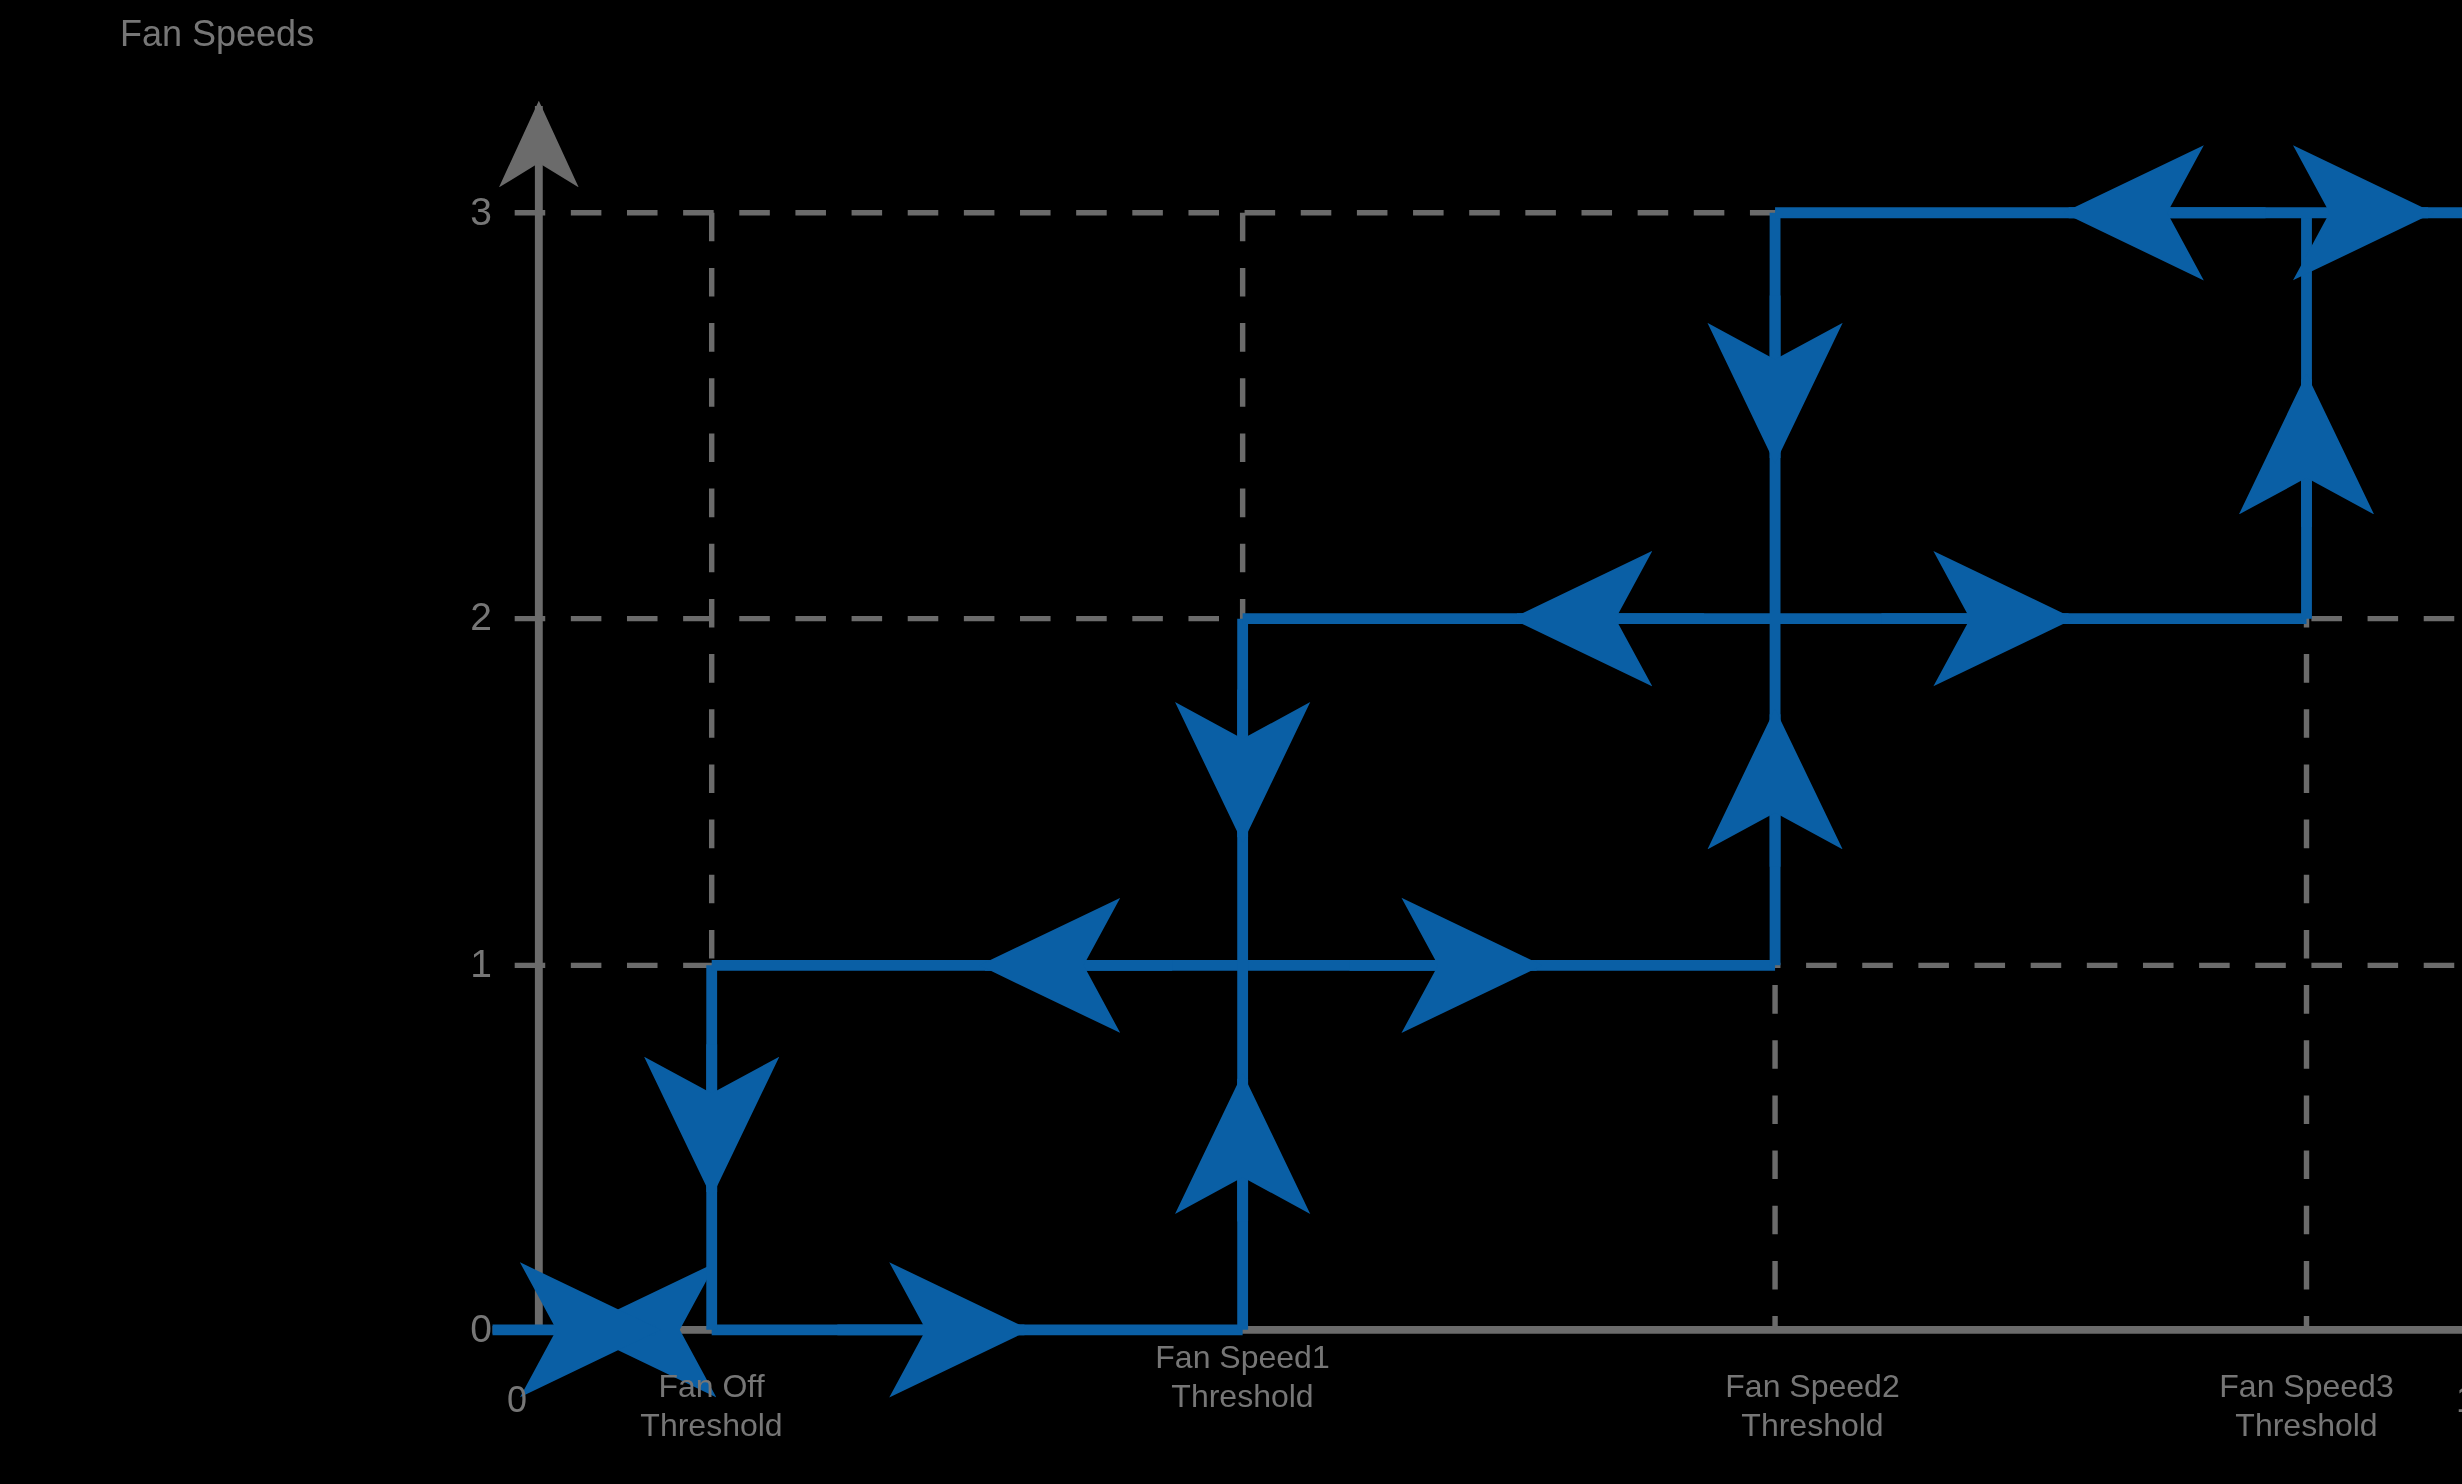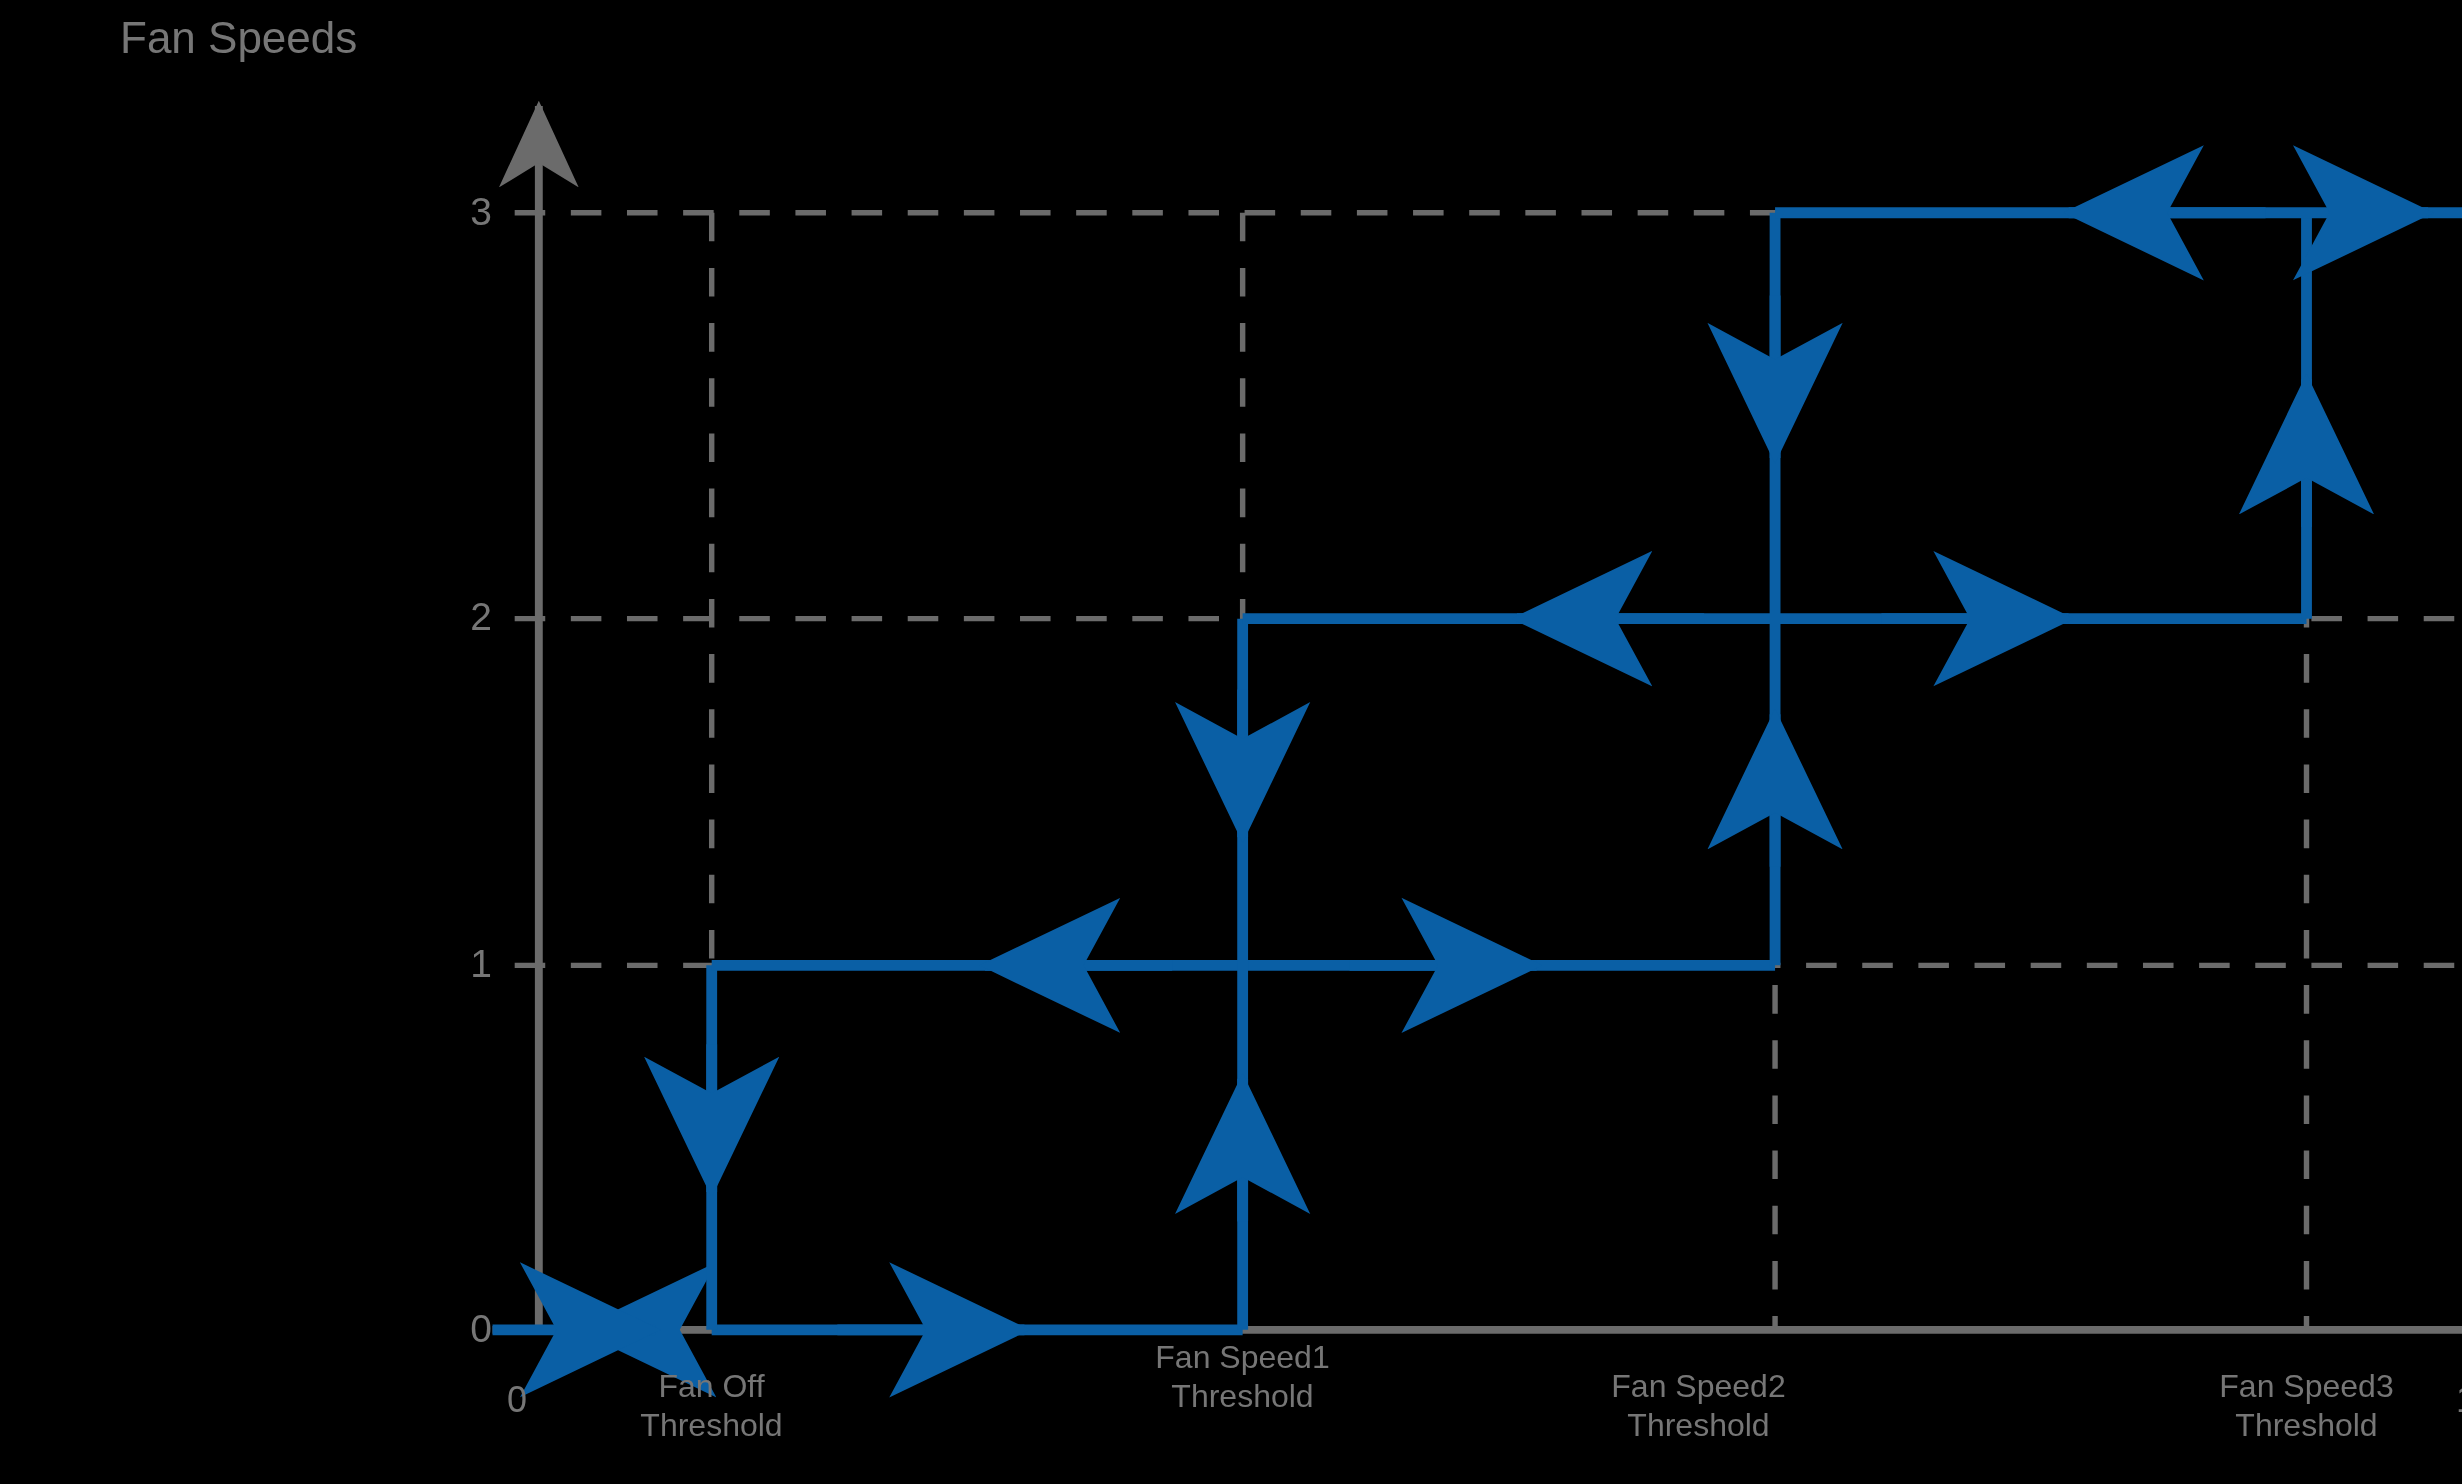--- a/index.html
+++ b/index.html
@@ -30,21 +30,21 @@
   .lbl {
     position: absolute;
     color: #767676;
     font-family: "Liberation Sans", sans-serif;
     white-space: pre;
     line-height: 1.0;
   }
   #y-axis-title {
     left: 120px;
     top: 15.8px;
-    font-size: 44px;
+    font-size: 36px;
   }
   .ytick {
     position: absolute;
     color: #767676;
     font-size: 39px;
     width: 59px;
     text-align: right;
     font-family: "Liberation Sans", sans-serif;
   }
   .xtick {
@@ -144,19 +144,19 @@
   <div class="ytick" style="left:433px; top:942px;">1</div>
   <div class="ytick" style="left:433px; top:1307px;">0</div>
 
   <div class="xnum" style="left:507px; top:1379px;">0</div>
   <div class="xnum" style="left:2456px; top:1379px;">100</div>
 
   <div class="xtick" style="left:495px; top:1367px; width:433px;">Fan Off
 Threshold</div>
   <div class="xtick" style="left:1026px; top:1338px; width:433px;">Fan Speed1
 Threshold</div>
-  <div class="xtick" style="left:1482px; top:1367px; width:433px;">Fan Speed2
+  <div class="xtick" style="left:1596px; top:1367px; width:433px;">Fan Speed2
 Threshold</div>
   <div class="xtick" style="left:2090px; top:1367px; width:433px;">Fan Speed3
 Threshold</div>
 
 </div>
 
 
 </body></html>

